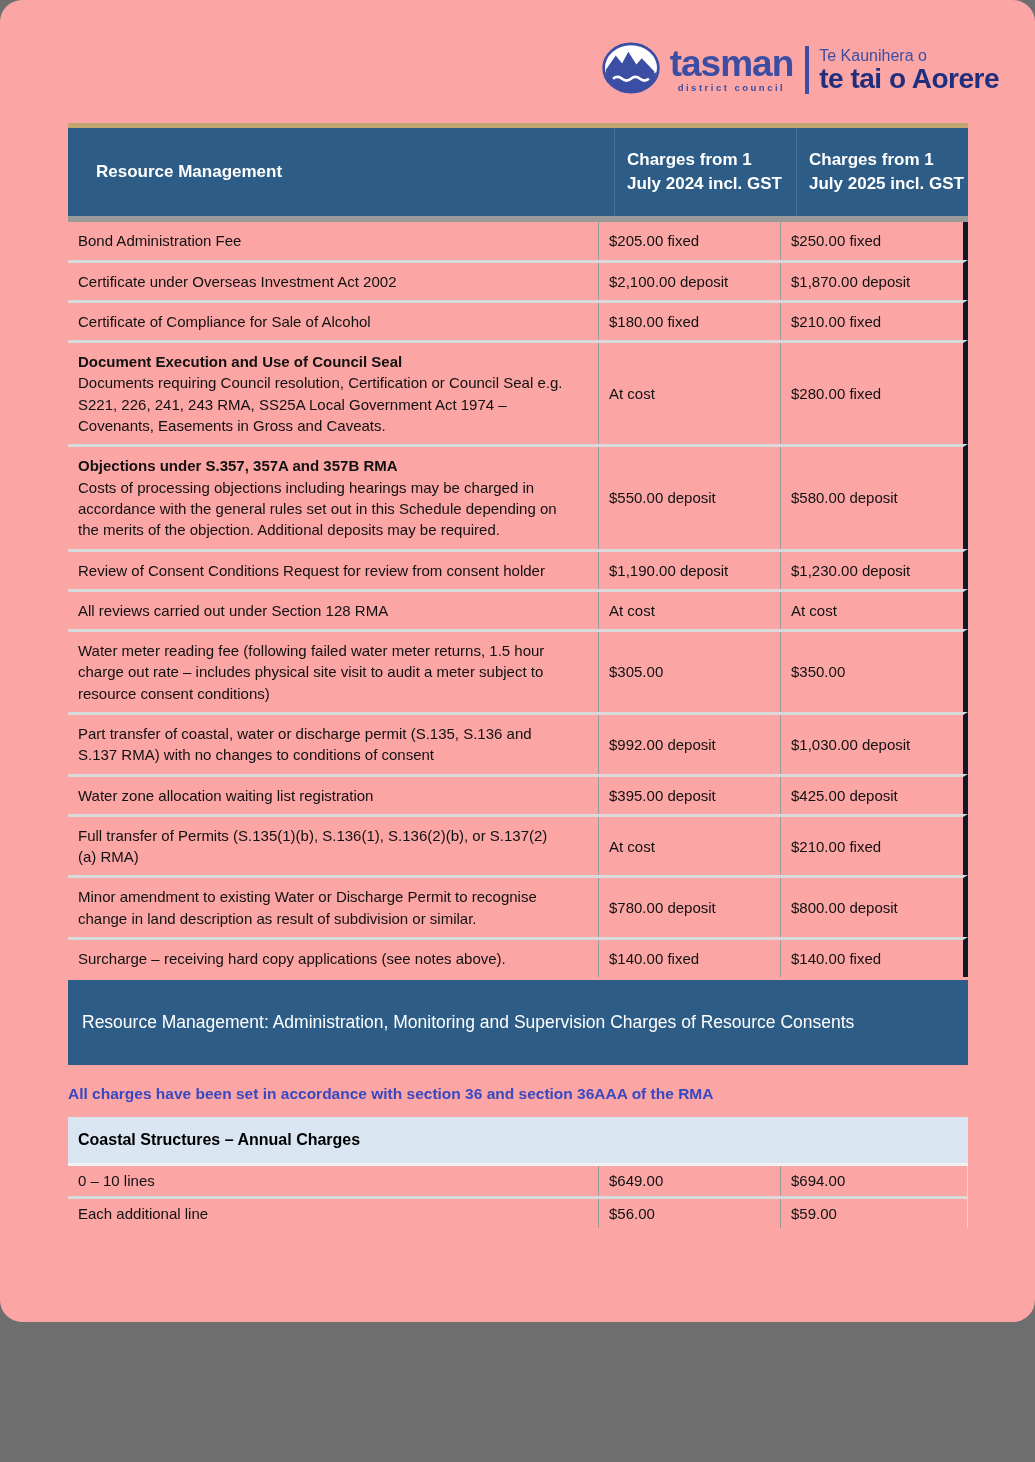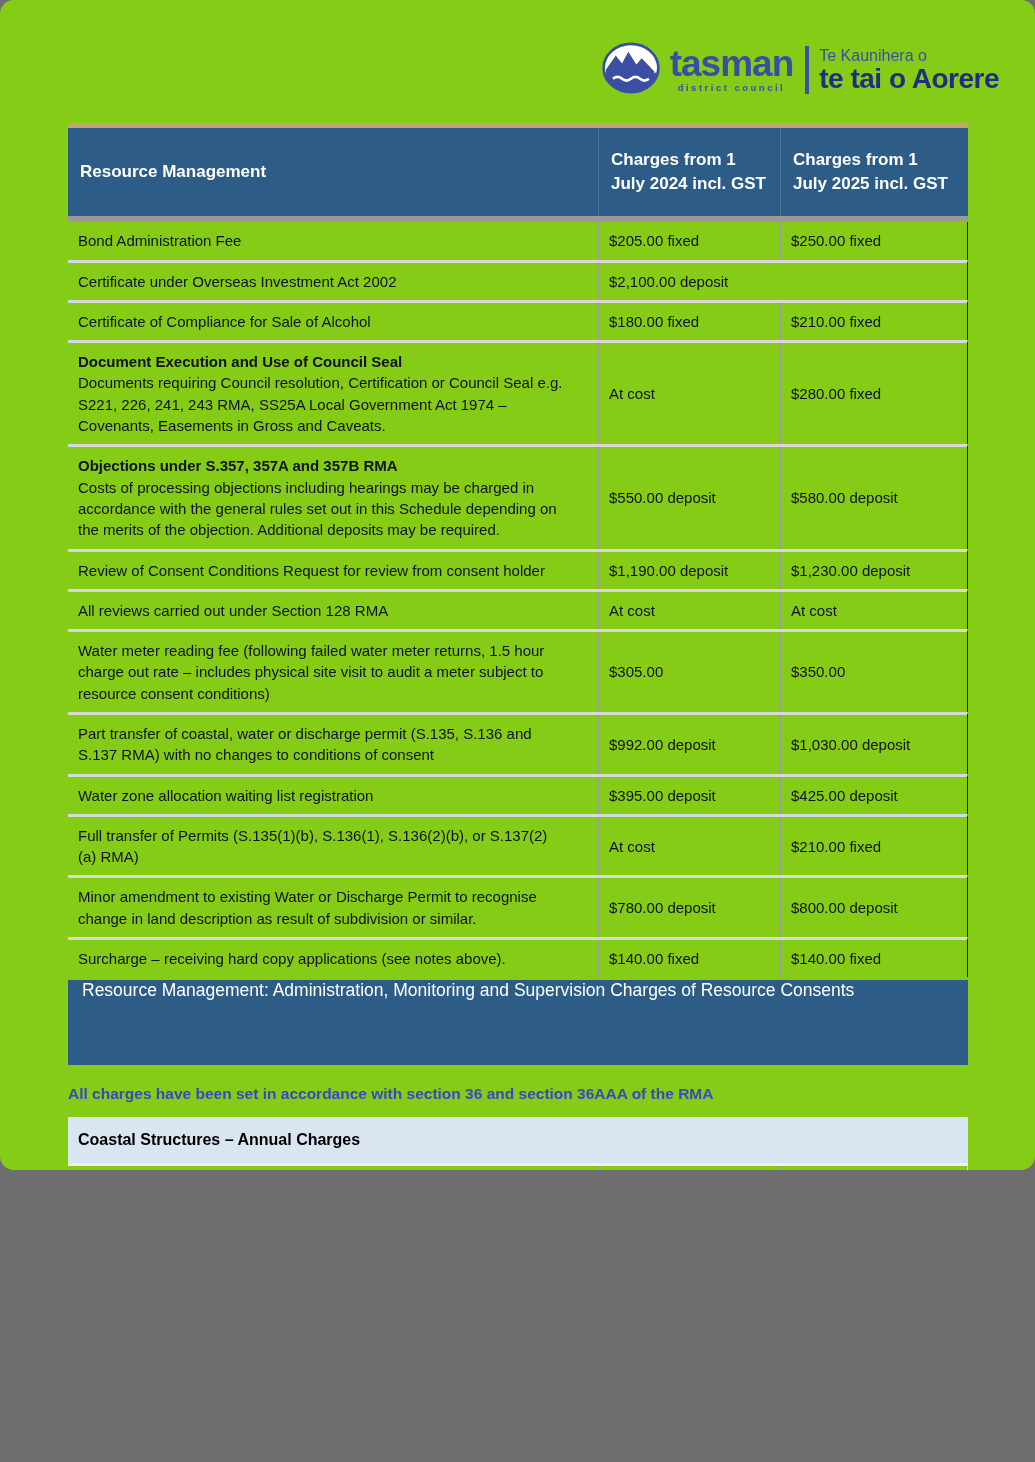--- a/index.html
+++ b/index.html
@@ -1,23 +1,23 @@
 <!DOCTYPE html>
 <html><head>
 <meta charset="utf-8">
 <style>
   * { margin:0; padding:0; box-sizing:border-box; }
   html,body { background:#6e6e6e; }
   body { font-family:"Liberation Sans", sans-serif; }
   .page {
     position:relative;
-    width:1035px; height:1170px;
-    background:#84cc16;
+    width:1035px; height:1322px;
+    background:#fca5a5;
     overflow:hidden;
-    border-radius:14px;
+    border-radius:22px;
   }
 
   
   .logo-row {
     position:absolute; top:42px; right:36px;
     display:flex; align-items:center; gap:10px;
   }
   .logo-mark { flex:0 0 auto; }
   .brand-block { display:flex; flex-direction:column; align-items:center; margin-right:2px; }
   .brand-main { font-size:37px; font-weight:bold; color:#3b4ea3; letter-spacing:-1px; line-height:0.9; }
@@ -27,39 +27,40 @@
   .maori-small { font-size:16px; font-weight:normal; color:#3b4ea3; line-height:1.1; }
   .maori-large { font-size:28px; font-weight:bold; color:#202e7e; letter-spacing:-0.5px; line-height:1.05; }
 
   
   .content { position:absolute; left:68px; top:123px; width:900px; }
   .fee-table { border-top:5px solid #c2a671; }
   .t-head {
     display:grid; grid-template-columns:530px 182px 188px;
     background:#2d5d87; color:#fff; font-weight:bold;
     border-bottom:6px solid #9a9a9a;
+    padding-left:16px;
   }
   .t-head .hcell { padding:20px 12px; font-size:17px; line-height:1.42; display:flex; align-items:center; }
   .t-head .hcell + .hcell { border-left:1px solid #49749a; }
 
   .row {
     display:grid; grid-template-columns:530px 182px 188px;
-    border-right:1px solid #0f172a;
+    border-right:5px solid #0f172a;
   }
   .row + .row { border-top:3px solid #d9d9d9; }
   .cell { padding:8px 10px; font-size:15px; line-height:1.42; color:#111; }
   .cell.desc { padding-right:34px; }
   .cell.val { display:flex; align-items:center; border-left:1px solid #999; }
   .row-title { font-weight:bold; }
 
   
   .banner {
     margin-top:3px;
     height:85px; background:#2d5d87; color:#fff;
-    display:flex; 
+    display:flex; align-items:center;
     padding:0 14px; font-size:17.5px;
   }
   .note {
     margin-top:20px;
     color:#3848c0; font-weight:bold; font-size:15.5px;
   }
   .sub-header {
     margin-top:14px;
     background:#d9e5f1; color:#000; font-weight:bold; font-size:16px;
     padding:14px 10px;
@@ -112,20 +113,21 @@
               <div>Bond Administration Fee</div>
             </div>
             <div class="cell val">$205.00 fixed</div>
             <div class="cell val">$250.00 fixed</div>
           </div>
           <div class="row">
             <div class="cell desc">
               <div>Certificate under Overseas Investment Act 2002</div>
             </div>
             <div class="cell val">$2,100.00 deposit</div>
+            <div class="cell val">$1,870.00 deposit</div>
           </div>
           <div class="row">
             <div class="cell desc">
               <div>Certificate of Compliance for Sale of Alcohol</div>
             </div>
             <div class="cell val">$180.00 fixed</div>
             <div class="cell val">$210.00 fixed</div>
           </div>
           <div class="row">
             <div class="cell desc">

